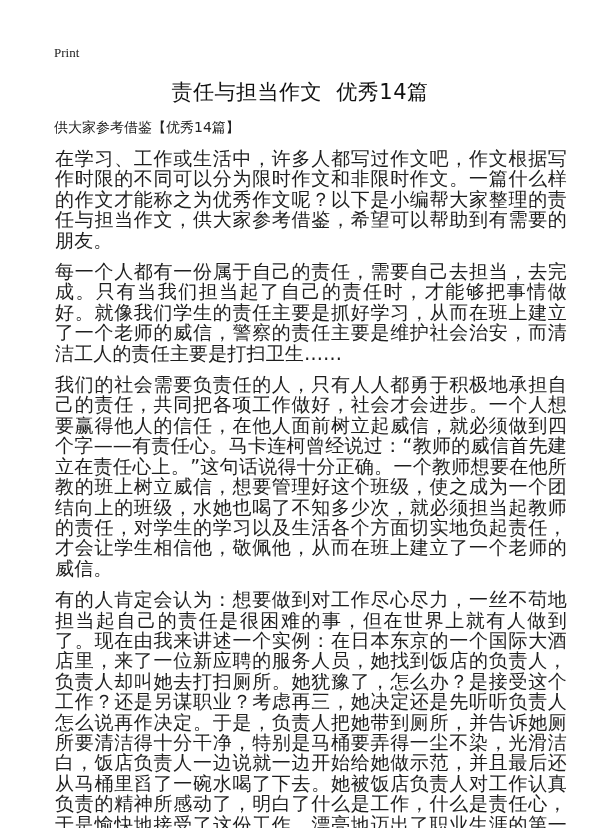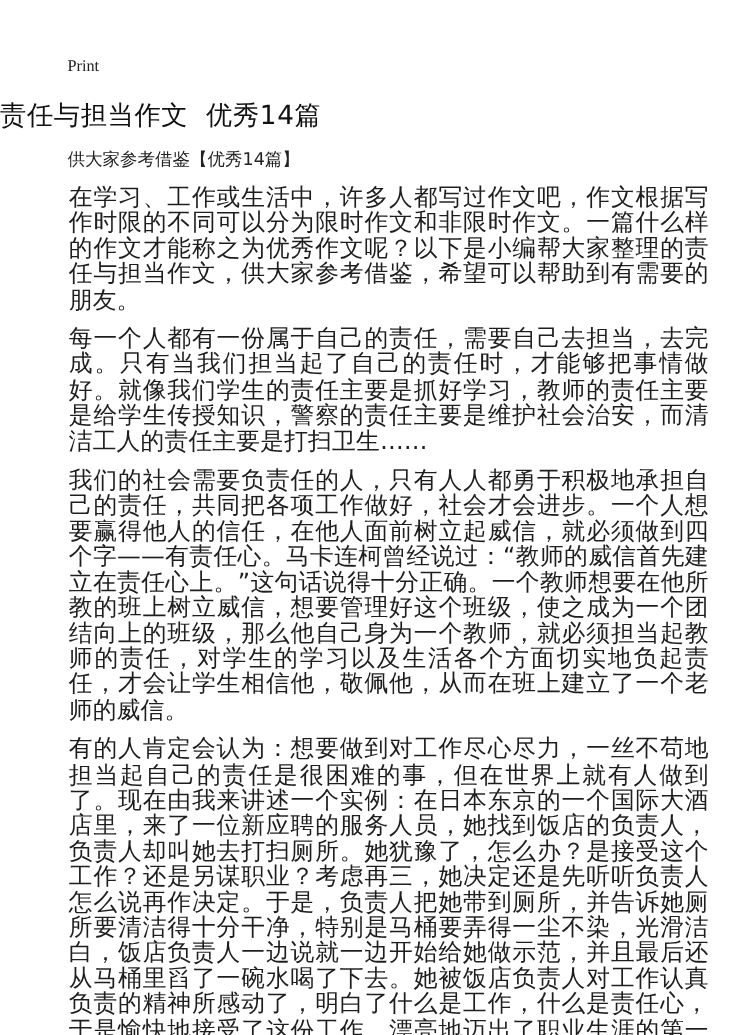--- a/index.html
+++ b/index.html
@@ -1,37 +1,37 @@
 <!DOCTYPE html>
 <html><head>
 <meta charset="utf-8">
 <style>
   html, body { margin: 0; padding: 0; background: #ffffff; }
   body { width: 600px; height: 828px; overflow: hidden; position: relative;
          font-family: "DejaVu Sans", "Liberation Sans", sans-serif; color: #1a1a1a; }
   .page { position: absolute; left: 0; top: 0; width: 600px; height: 828px; background: #fff; }
   .print { position: absolute; left: 54px; top: 45px; font-family: "Liberation Serif", "DejaVu Serif", serif;
            font-size: 13px; color: #222; }
-  .title { position: absolute; left: 0; width: 600px; top: 78px; text-align: left;
+  .title { position: absolute; left: 0; width: 600px; top: 78px; text-align: center;
            font-size: 21px; color: #111; letter-spacing: 0.5px; }
   .subtitle { position: absolute; left: 54px; top: 119px; font-size: 14px; color: #222; }
   .content { position: absolute; left: 55px; top: 148px; width: 512px; }
   .para { font-size: 19px; line-height: 20.4px; margin: 0 0 11px 0; color: #1e1e1e;
           text-align: justify; word-break: break-all; letter-spacing: 0.15px; }
   .heading { font-size: 15px; font-weight: bold; margin: 0 0 11px 0; line-height: 20px; color: #111;
              font-family: "DejaVu Serif", "Liberation Serif", serif; }
 </style>
 </head>
 <body>
 
 <div class="page">
   <div class="print">Print</div>
   <div class="title" style="white-space:pre;">责任与担当作文  优秀14篇</div>
   <div class="subtitle">供大家参考借鉴【优秀14篇】</div>
 
   <div class="content">
     <p class="para">在学习、工作或生活中，许多人都写过作文吧，作文根据写作时限的不同可以分为限时作文和非限时作文。一篇什么样的作文才能称之为优秀作文呢？以下是小编帮大家整理的责任与担当作文，供大家参考借鉴，希望可以帮助到有需要的朋友。</p>
-    <p class="para">每一个人都有一份属于自己的责任，需要自己去担当，去完成。只有当我们担当起了自己的责任时，才能够把事情做好。就像我们学生的责任主要是抓好学习，教师的责任主要是给学生传授知识，警察的责任主要是维护社会治安，而清洁工人的责任主要是打扫卫生……</p>
-    <p class="para">我们的社会需要负责任的人，只有人人都勇于积极地承担自己的责任，共同把各项工作做好，社会才会进步。一个人想要赢得他人的信任，在他人面前树立起威信，就必须做到四个字——有责任心。马卡连柯曾经说过：“教师的威信首先建立在责任心上。”这句话说得十分正确。一个教师想要在他所教的班上树立威信，想要管理好这个班级，使之成为一个团结向上的班级，那么他自己身为一个教师，就必须担当起教师的责任，对学生的学习以及生活各个方面切实地负起责任，才会让学生相信他，敬佩他，从而在班上建立了一个老师的威信。</p>
+    <p class="para">每一个人都有一份属于自己的责任，需要自己去担当，去完成。只有当我们担当起了自己的责任时，才能够把事情做好。就像我们学生的责任主要是抓好学习，从而在班上建立了一个老师的威信，警察的责任主要是维护社会治安，而清洁工人的责任主要是打扫卫生……</p>
+    <p class="para">我们的社会需要负责任的人，只有人人都勇于积极地承担自己的责任，共同把各项工作做好，社会才会进步。一个人想要赢得他人的信任，在他人面前树立起威信，就必须做到四个字——有责任心。马卡连柯曾经说过：“教师的威信首先建立在责任心上。”这句话说得十分正确。一个教师想要在他所教的班上树立威信，想要管理好这个班级，使之成为一个团结向上的班级，水她也喝了不知多少次，就必须担当起教师的责任，对学生的学习以及生活各个方面切实地负起责任，才会让学生相信他，敬佩他，从而在班上建立了一个老师的威信。</p>
     <p class="para">有的人肯定会认为：想要做到对工作尽心尽力，一丝不苟地担当起自己的责任是很困难的事，但在世界上就有人做到了。现在由我来讲述一个实例：在日本东京的一个国际大酒店里，来了一位新应聘的服务人员，她找到饭店的负责人，负责人却叫她去打扫厕所。她犹豫了，怎么办？是接受这个工作？还是另谋职业？考虑再三，她决定还是先听听负责人怎么说再作决定。于是，负责人把她带到厕所，并告诉她厕所要清洁得十分干净，特别是马桶要弄得一尘不染，光滑洁白，饭店负责人一边说就一边开始给她做示范，并且最后还从马桶里舀了一碗水喝了下去。她被饭店负责人对工作认真负责的精神所感动了，明白了什么是工作，什么是责任心，于是愉快地接受了这份工作，漂亮地迈出了职业生涯的第一步。在此后的岁月里，她一直勤奋的工作，她所清洗的厕所，一向光洁如新，马桶里的‘水她也喝了不知多少次。她就是后来成功成为了日本邮政大臣的野田圣子。正是她那种在工作中追求完美，对自己工作极度负责和勇于担当责任的精神，使她从此踏上了成功之路。她就是我们学习的榜样。</p>
 
   </div>
 </div>
 
 </body></html>

